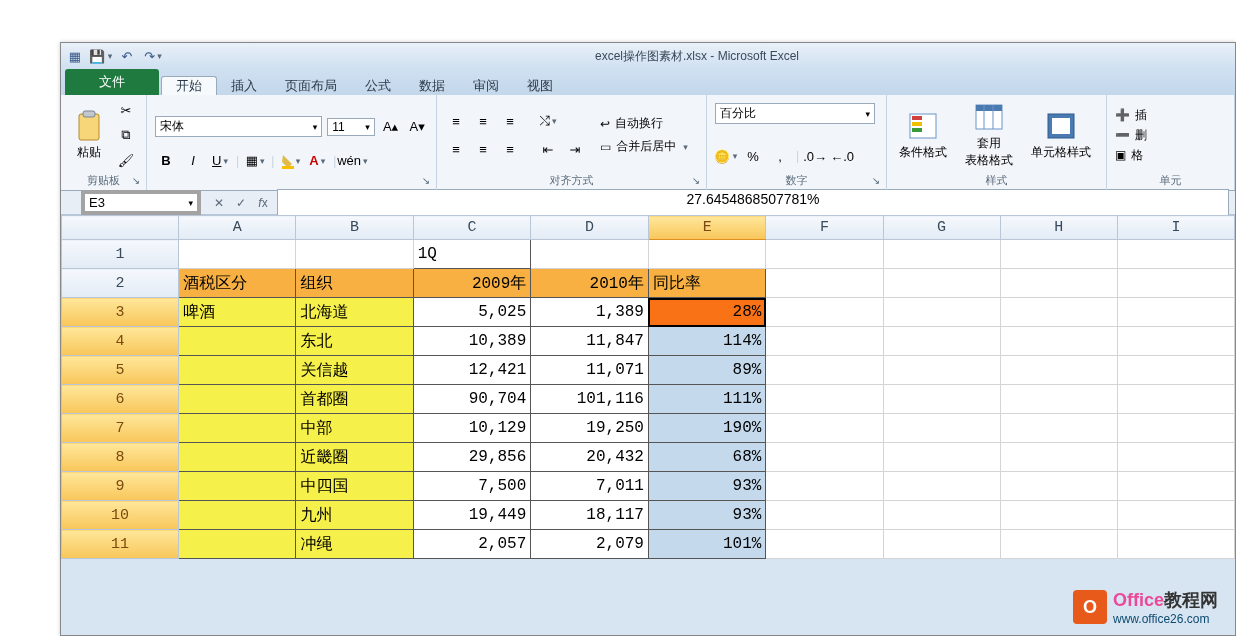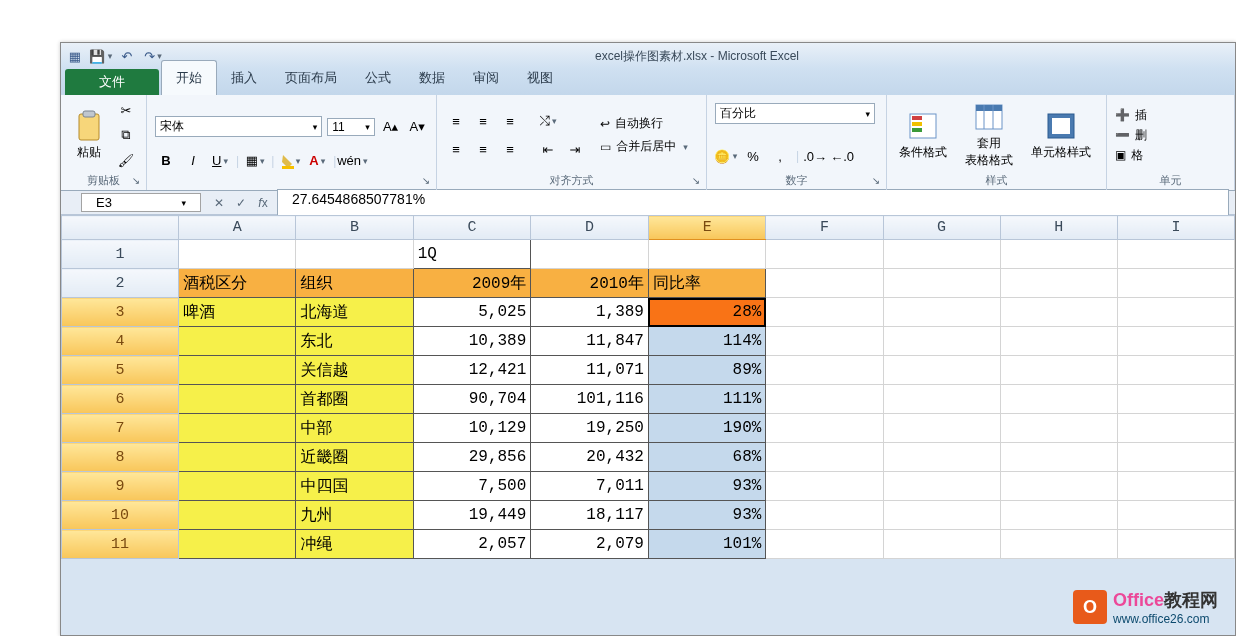--- a/index.html
+++ b/index.html
@@ -42,21 +42,21 @@
     
     .ribbon-tabs {
       height: 26px;
       display: flex;
       align-items: flex-end;
       padding-left: 4px;
       font-size: 13px;
       background: linear-gradient(#cfe0f1,#c3d7eb);
     }
     .tab {
-      padding: 8px 14px;
+      padding: 0 14px;
       color: #2a3a4a;
       cursor: pointer;
     }
     .tab.file {
       background: #1f7a3f;
       color: #fff;
       border-radius: 3px 3px 0 0;
       margin-right: 2px;
       padding: 4px 34px;
     }
@@ -121,37 +121,38 @@
     }
     
     .formula-row {
       height: 24px;
       background: #e8eef6;
       display: flex; align-items: center;
       border-bottom: 1px solid #b8c6d8;
     }
     .name-box {
       width: 120px;
-      border: 1px solid #a3a3a3;
+      border: 4px solid #a3a3a3;
       background: #fff;
       margin: 2px 4px 2px 20px;
-      padding: 1px 14px;
+      padding: 1px 4px;
       font-size: 13px;
       display:flex;justify-content:space-between;align-items:center;
     }
     .fx-btns { display:flex; gap:2px; margin: 0 4px; }
     .fx-btns span { width:20px;height:18px;display:flex;align-items:center;justify-content:center;color:#5a6a7a;font-size:12px; }
     .formula-bar {
       flex:1;
       height:28px;
       border: 1px solid #9ab;
       background: #fff;
       padding: 1px 14px;
       font-size: 14px;
       margin-right: 6px;
+      text-align: center;
     }
     
     .grid-area { position: relative; background:#fff; overflow:hidden; }
     table.grid {
       border-collapse: collapse;
       font-size: 16px;
       font-family: "SimSun", "Courier New", monospace;
     }
     .colhdr th, .corner {
       background: linear-gradient(#f5f8fc,#e2ebf5);

